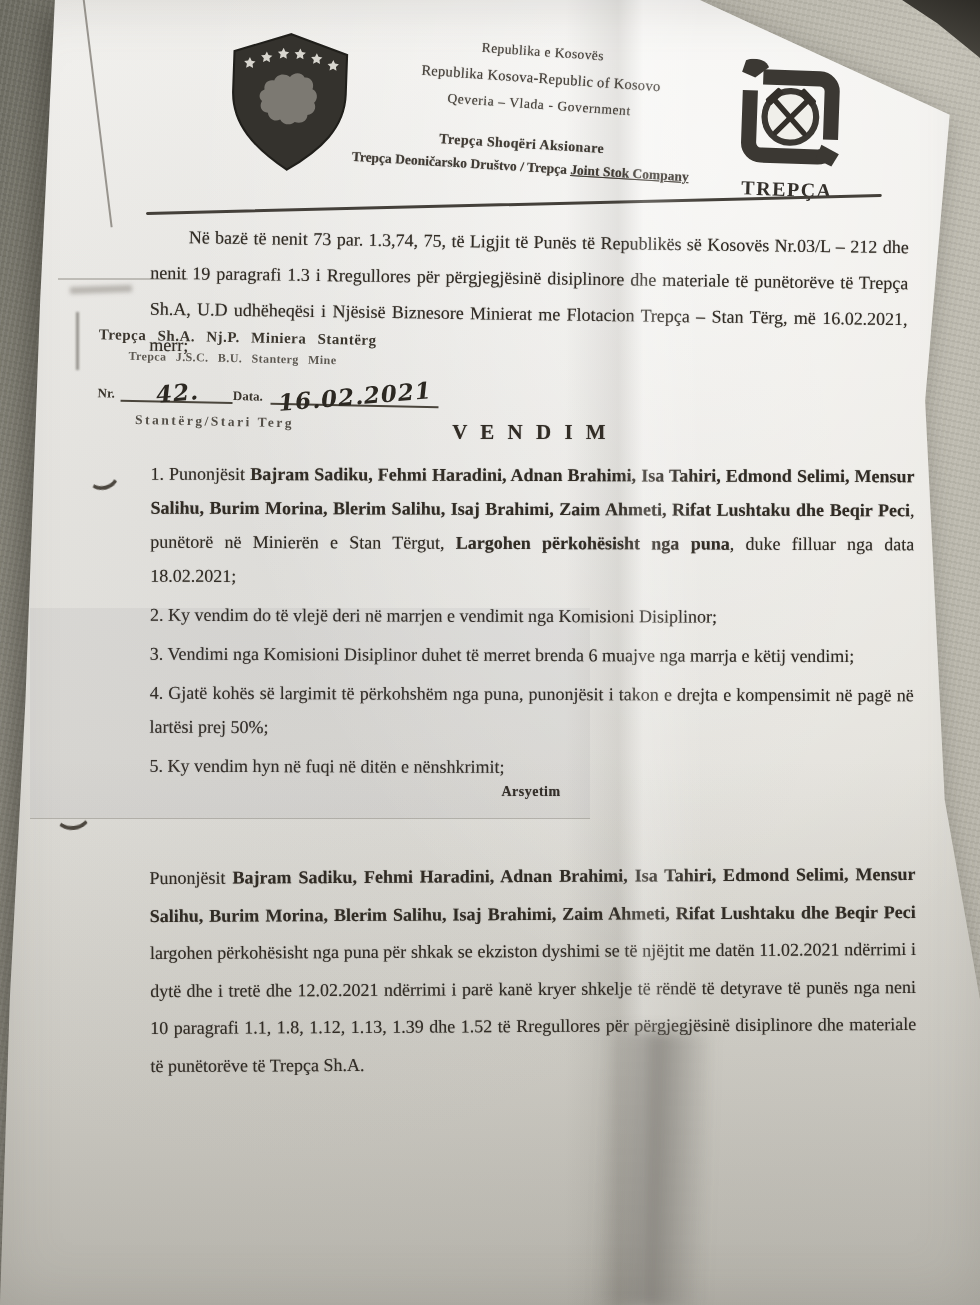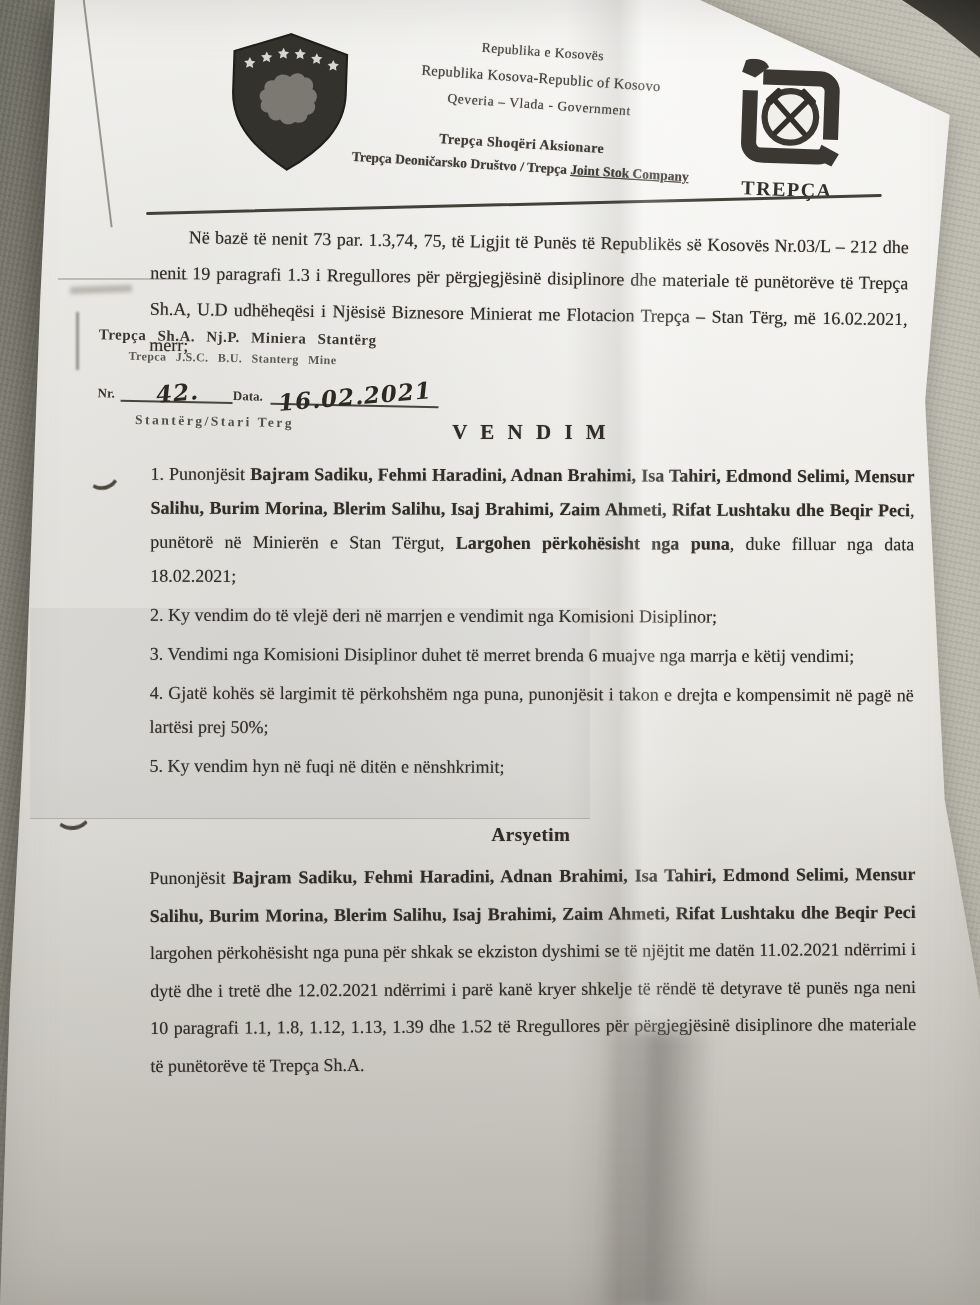--- a/index.html
+++ b/index.html
@@ -58,21 +58,21 @@
   .stamp .row{display:flex;align-items:flex-end;margin-top:12px;font-size:13px;font-weight:700;}
   .hand-line{display:inline-block;border-bottom:2px solid #4a453c;text-align:center;height:24px;}
   .hl-nr{width:112px;margin-left:6px;}
   .hl-date{width:168px;margin-left:8px;}
   .hand{font-family:"DejaVu Serif",serif;font-style:italic;font-weight:700;font-size:23px;color:#2c2822;
     display:inline-block;transform:rotate(-6deg) translateY(2px);letter-spacing:1px;}
   .stamp .s4{margin:10px 0 0 38px;font-size:13.5px;font-weight:700;letter-spacing:2.5px;opacity:.85;}
   .title{left:150px;top:420px;width:762px;text-align:center;font-size:21px;font-weight:700;letter-spacing:4px;}
   .items{left:150px;top:458px;width:764px;font-size:18px;line-height:34px;text-align:justify;transform:rotate(.2deg);}
   .items p{margin:0 0 5px 0;}
-  .r-title{left:150px;top:824px;width:762px;text-align:center;font-size:19px;font-weight:700;letter-spacing:.5px;}
+  .r-title{left:150px;top:784px;width:762px;text-align:center;font-size:14px;font-weight:700;letter-spacing:.5px;}
   .r-para{left:150px;top:858px;width:766px;font-size:18px;line-height:37.5px;text-align:justify;transform:rotate(-.3deg);}
 </style>
 </head>
 <body>
 
 <div class="scene">
   <div class="corner-object"></div>
 
   <div class="paper-wrap">
     <div class="paper"></div>

